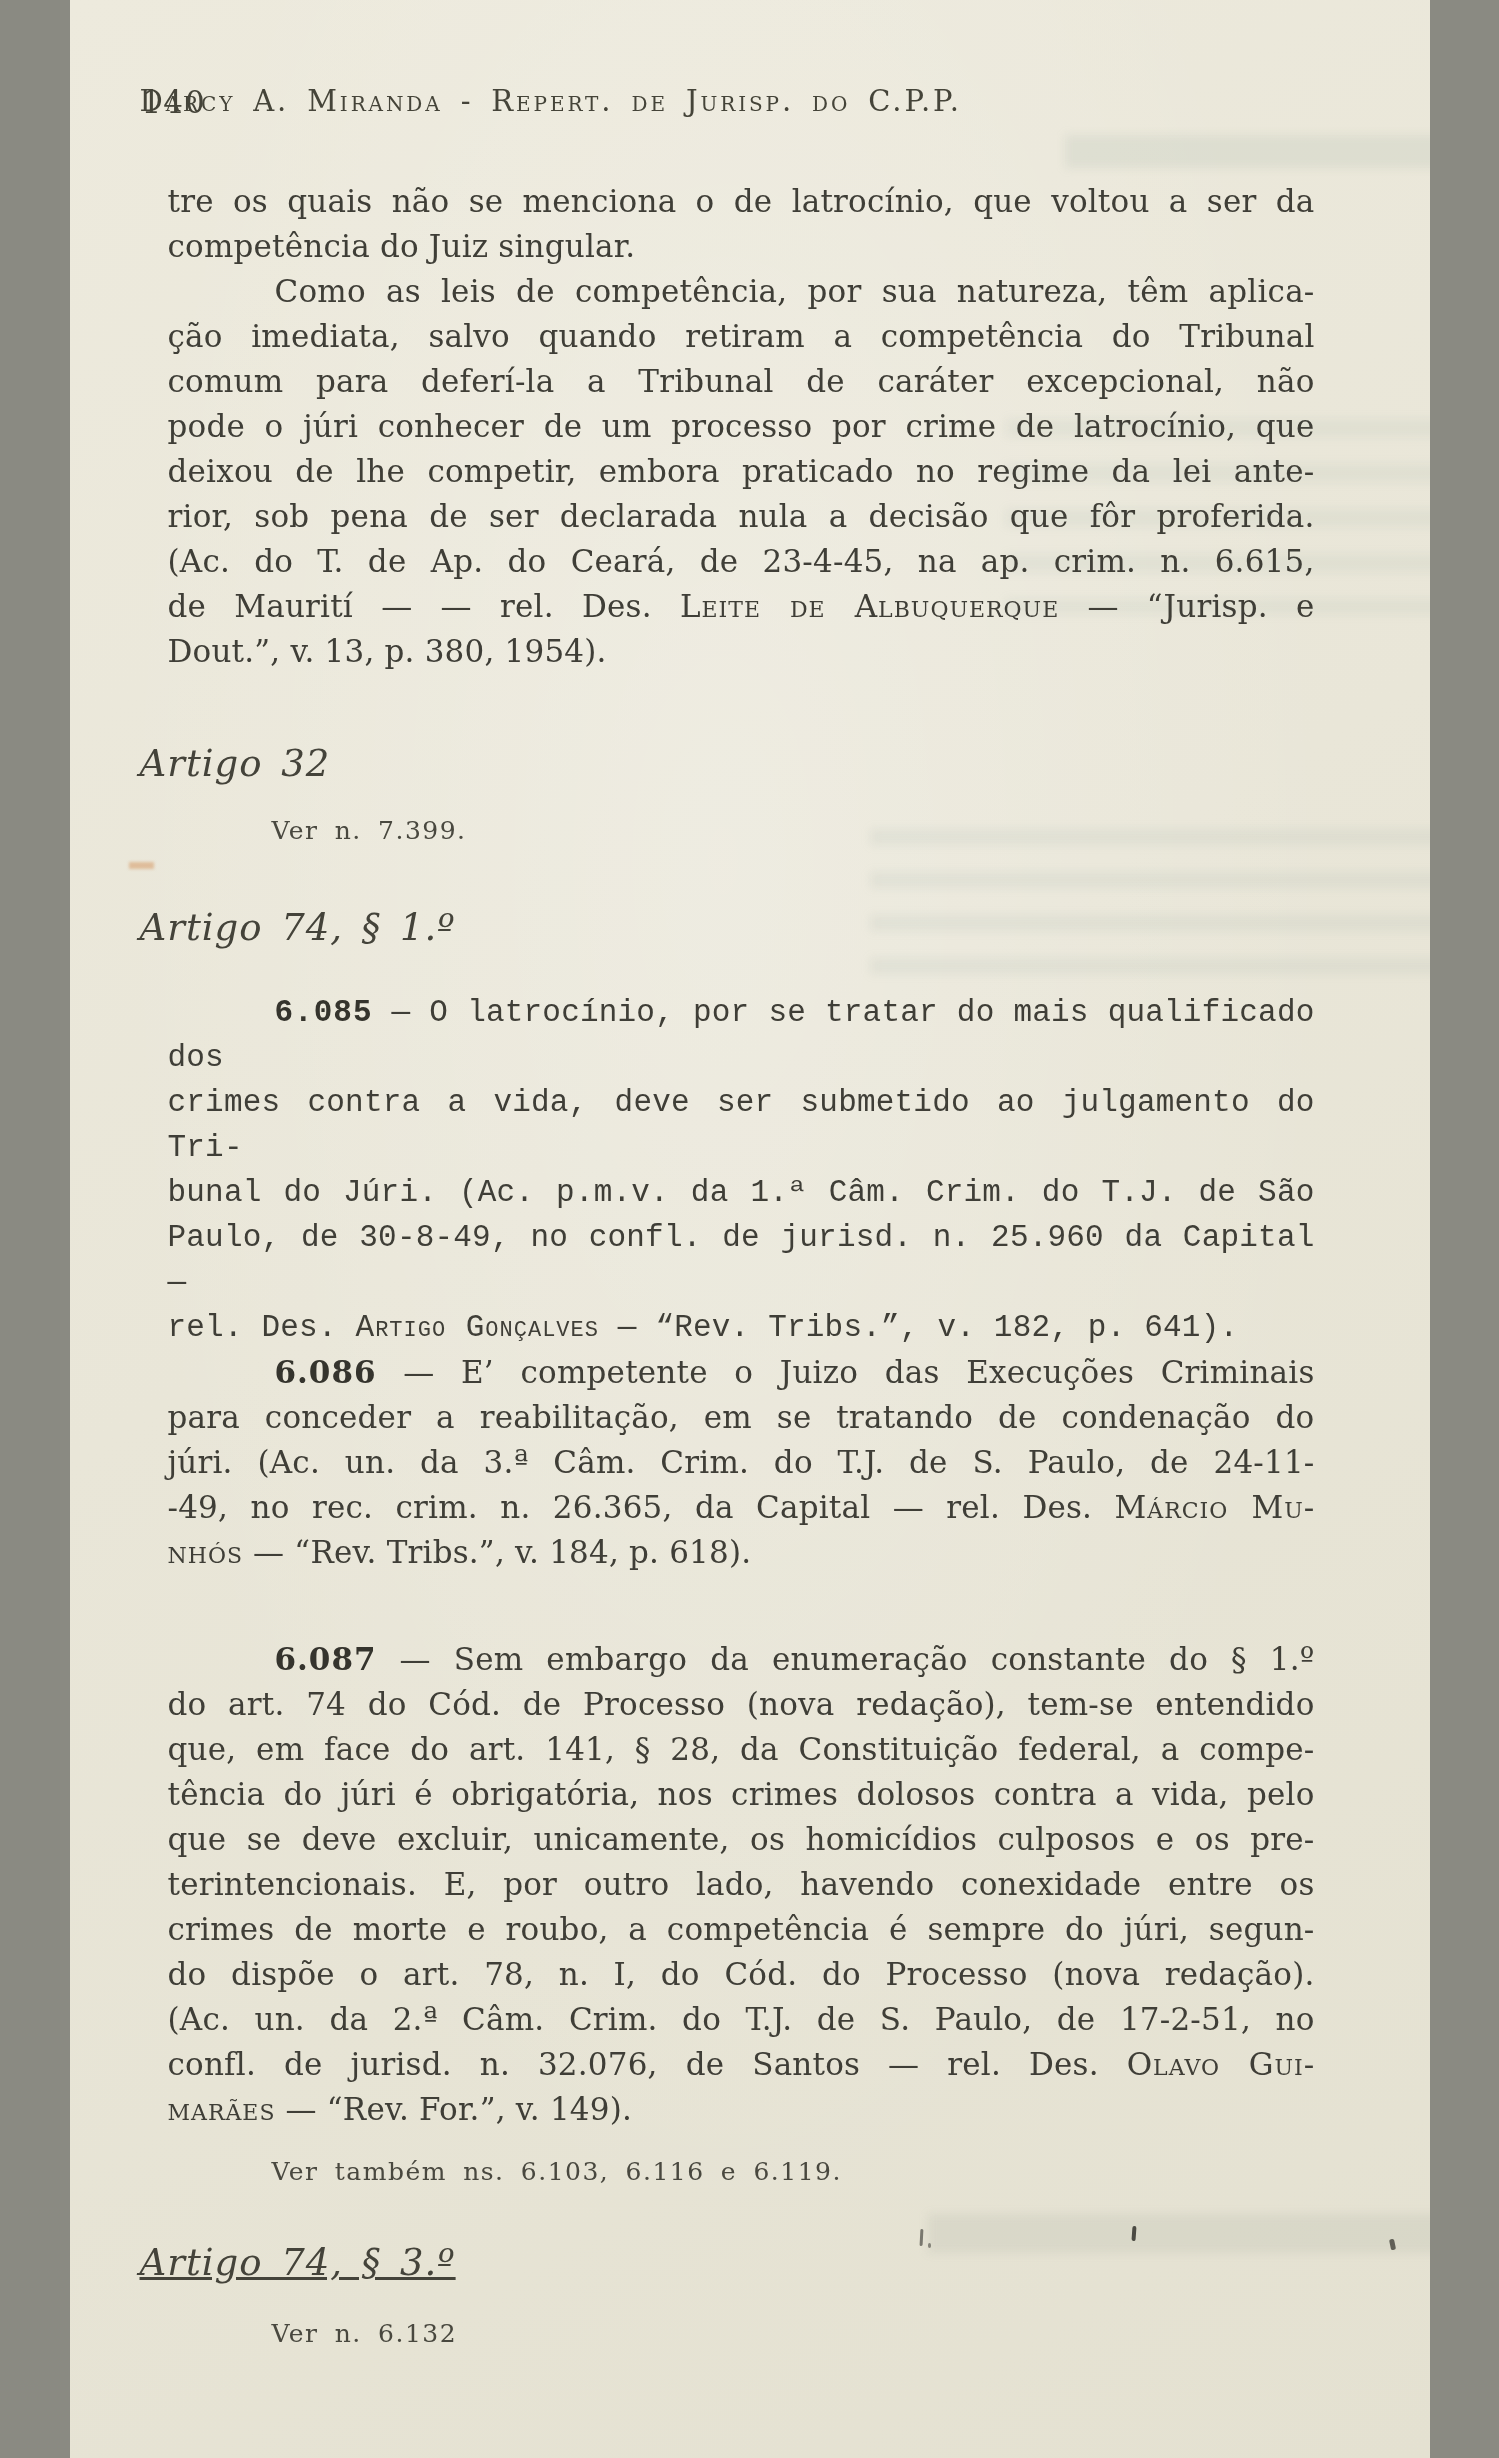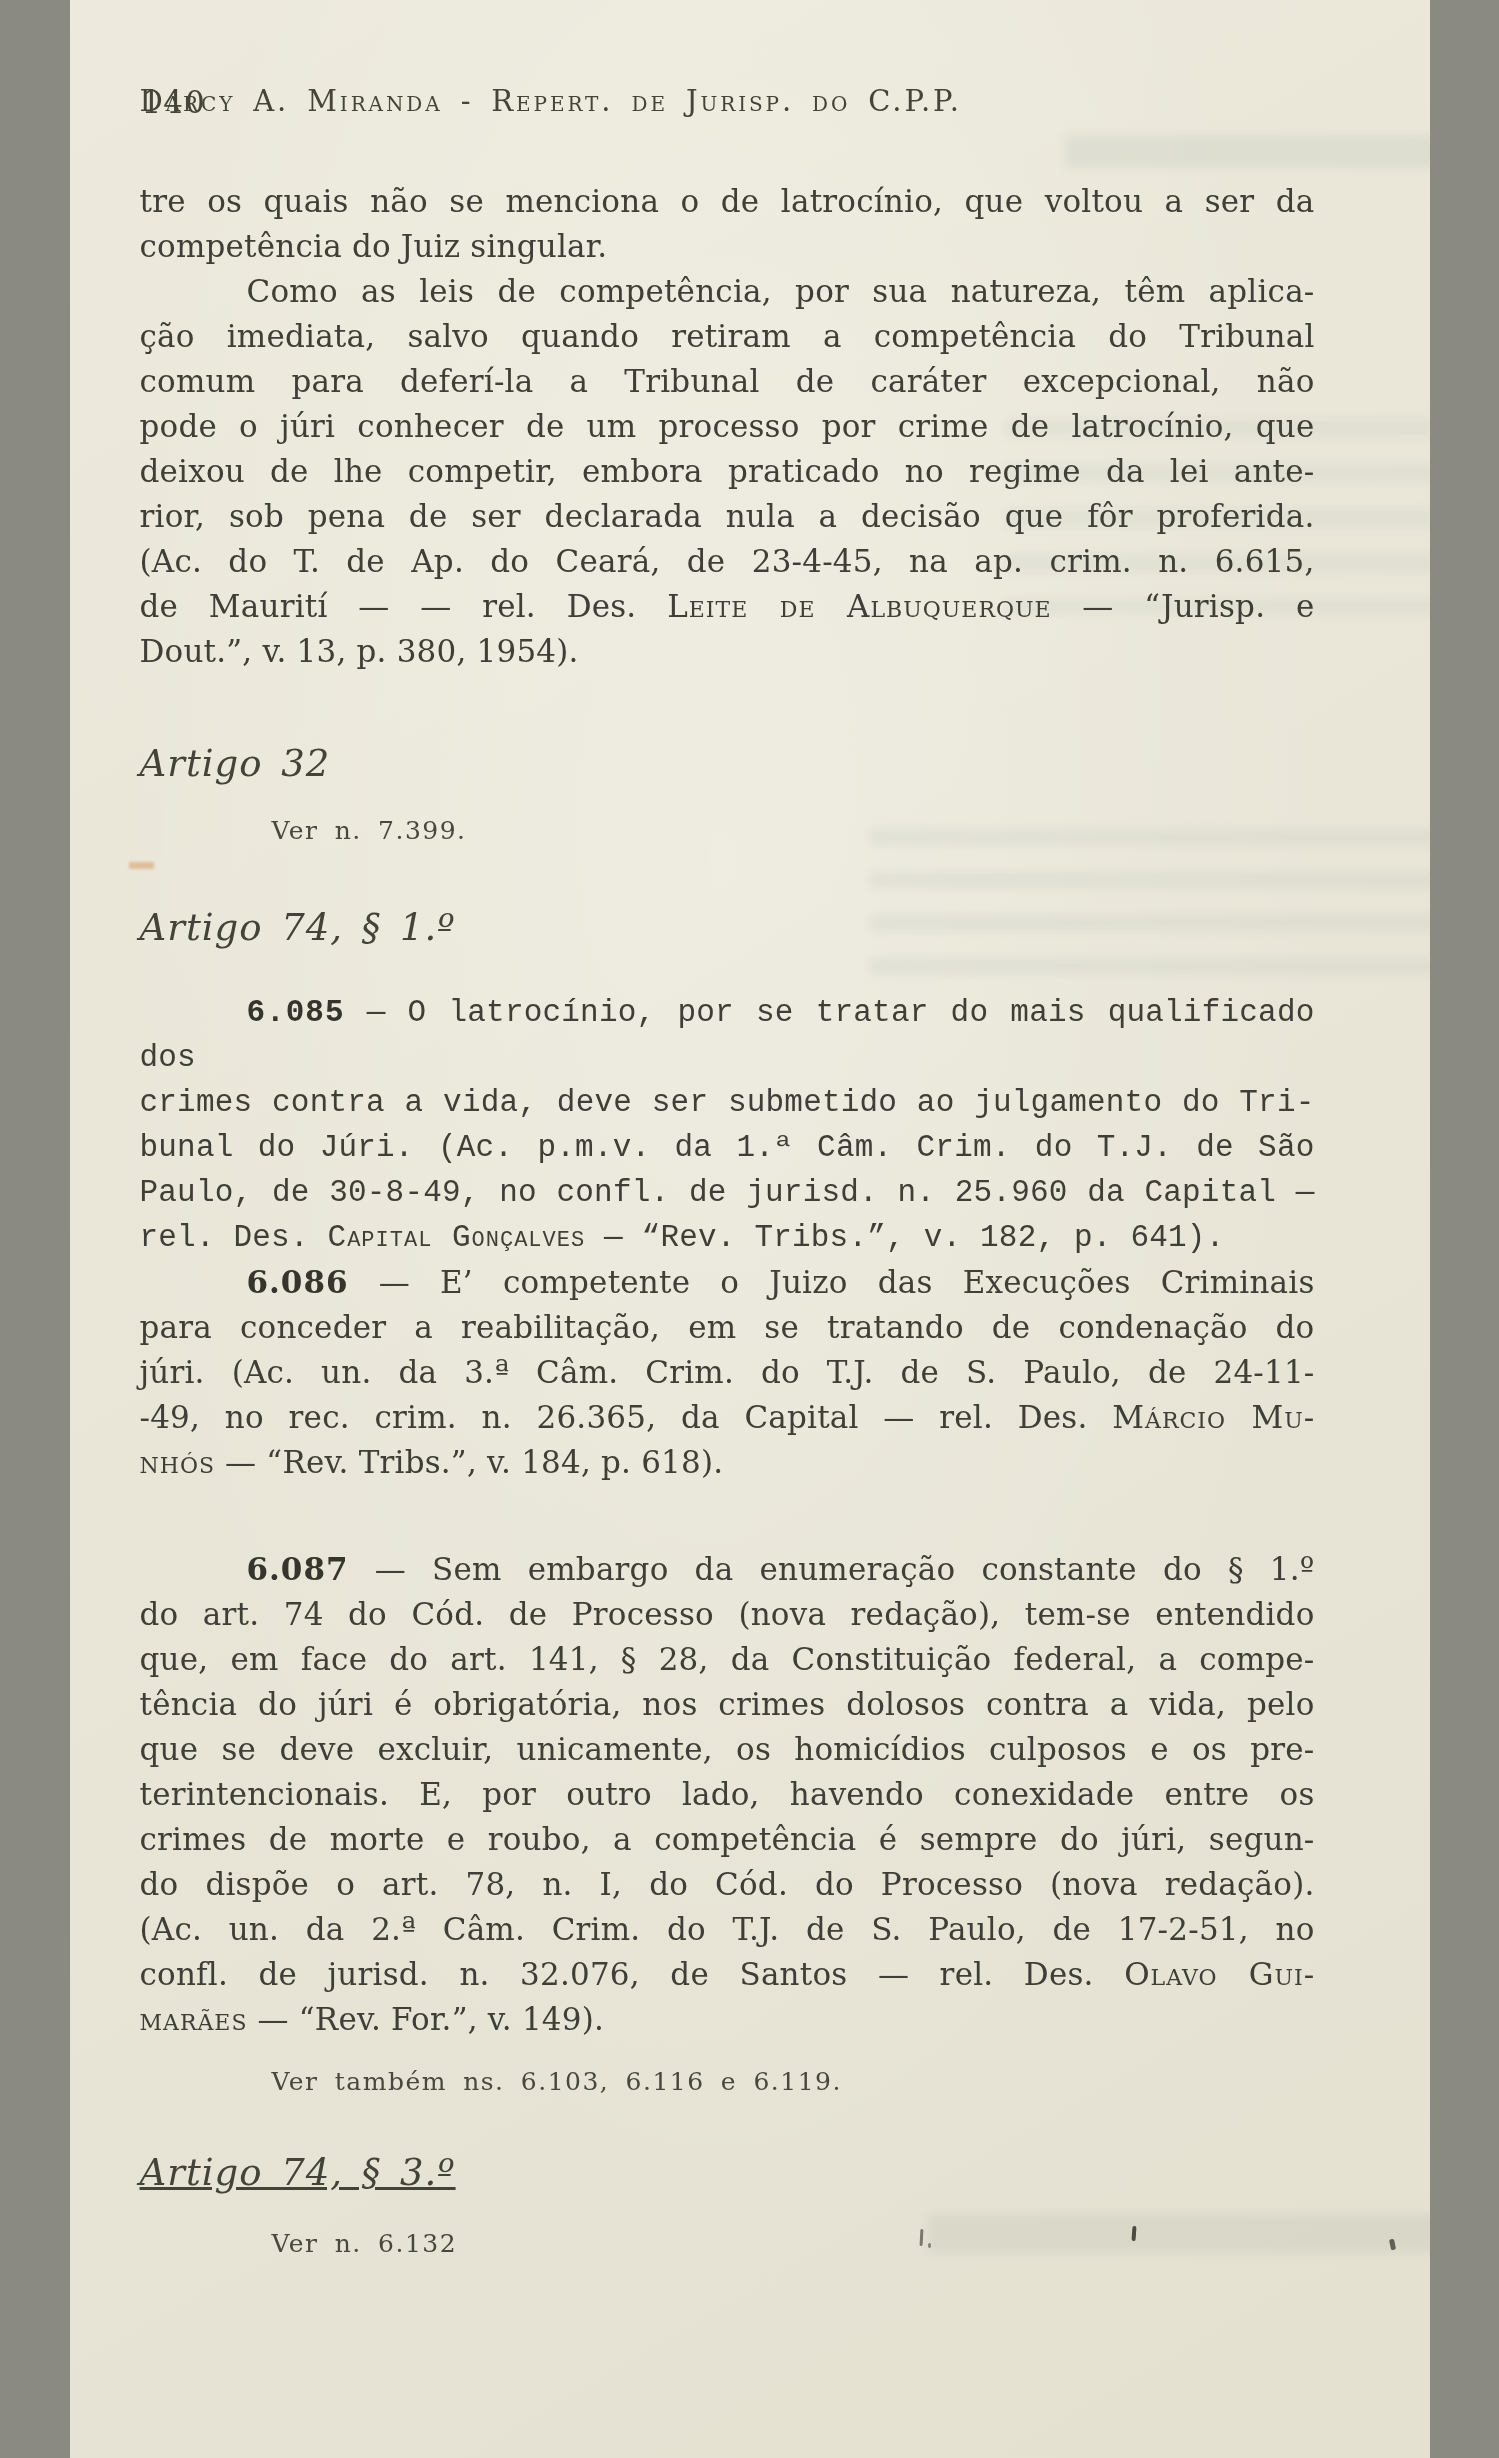--- a/index.html
+++ b/index.html
@@ -34,21 +34,21 @@
     font-size:29px;letter-spacing:2.9px;word-spacing:5.9px;
     color:#454439;
   }
   .page-number{
     position:absolute;top:84px;left:72px;
     font-size:31px;letter-spacing:2px;color:#454439;
   }
 
   .content{position:absolute;left:70px;right:115px;top:179px;}
 
-  .para{font-size:31px;line-height:45px;letter-spacing:0.2px;}
+  .para{font-size:31px;line-height:45px;letter-spacing:0.2px;margin-left:28px;}
   .line{text-align:justify;text-align-last:justify;white-space:normal;}
   .line.last{text-align-last:left;}
   .para.indent .line:first-child{text-indent:107px;}
 
   .num{font-weight:bold;color:#35342d;letter-spacing:1px;}
   .sc{font-variant:small-caps;letter-spacing:1px;}
 
   .heading{
     font-style:italic;
     font-size:37px;line-height:47px;
@@ -113,21 +113,21 @@
 
     <div class="ref r1">Ver n. 7.399.</div>
 
     <div class="heading h2">Artigo 74, § 1.º</div>
 
     <div class="para indent m-top-entry">
         <div class="line"><b class="num">6.085</b> — O latrocínio, por se tratar do mais qualificado dos</div>
         <div class="line">crimes contra a vida, deve ser submetido ao julgamento do Tri-</div>
         <div class="line">bunal do Júri. (Ac. p.m.v. da 1.ª Câm. Crim. do T.J. de São</div>
         <div class="line">Paulo, de 30-8-49, no confl. de jurisd. n. 25.960 da Capital —</div>
-        <div class="line last">rel. Des. <span class="sc">Capital Gonçalves</span> — “Rev. Tribs.”, v. 182, p. 641).</div>
+        <div class="line last">rel. Des. <span class="sc">Artigo Gonçalves</span> — “Rev. Tribs.”, v. 182, p. 641).</div>
       </div>
 
     <div class="para indent">
         <div class="line"><b class="num">6.086</b> — E’ competente o Juizo das Execuções Criminais</div>
         <div class="line">para conceder a reabilitação, em se tratando de condenação do</div>
         <div class="line">júri. (Ac. un. da 3.ª Câm. Crim. do T.J. de S. Paulo, de 24-11-</div>
         <div class="line">-49, no rec. crim. n. 26.365, da Capital — rel. Des. <span class="sc">Márcio Mu</span>-</div>
         <div class="line last"><span class="sc">nhós</span> — “Rev. Tribs.”, v. 184, p. 618).</div>
       </div>
 

